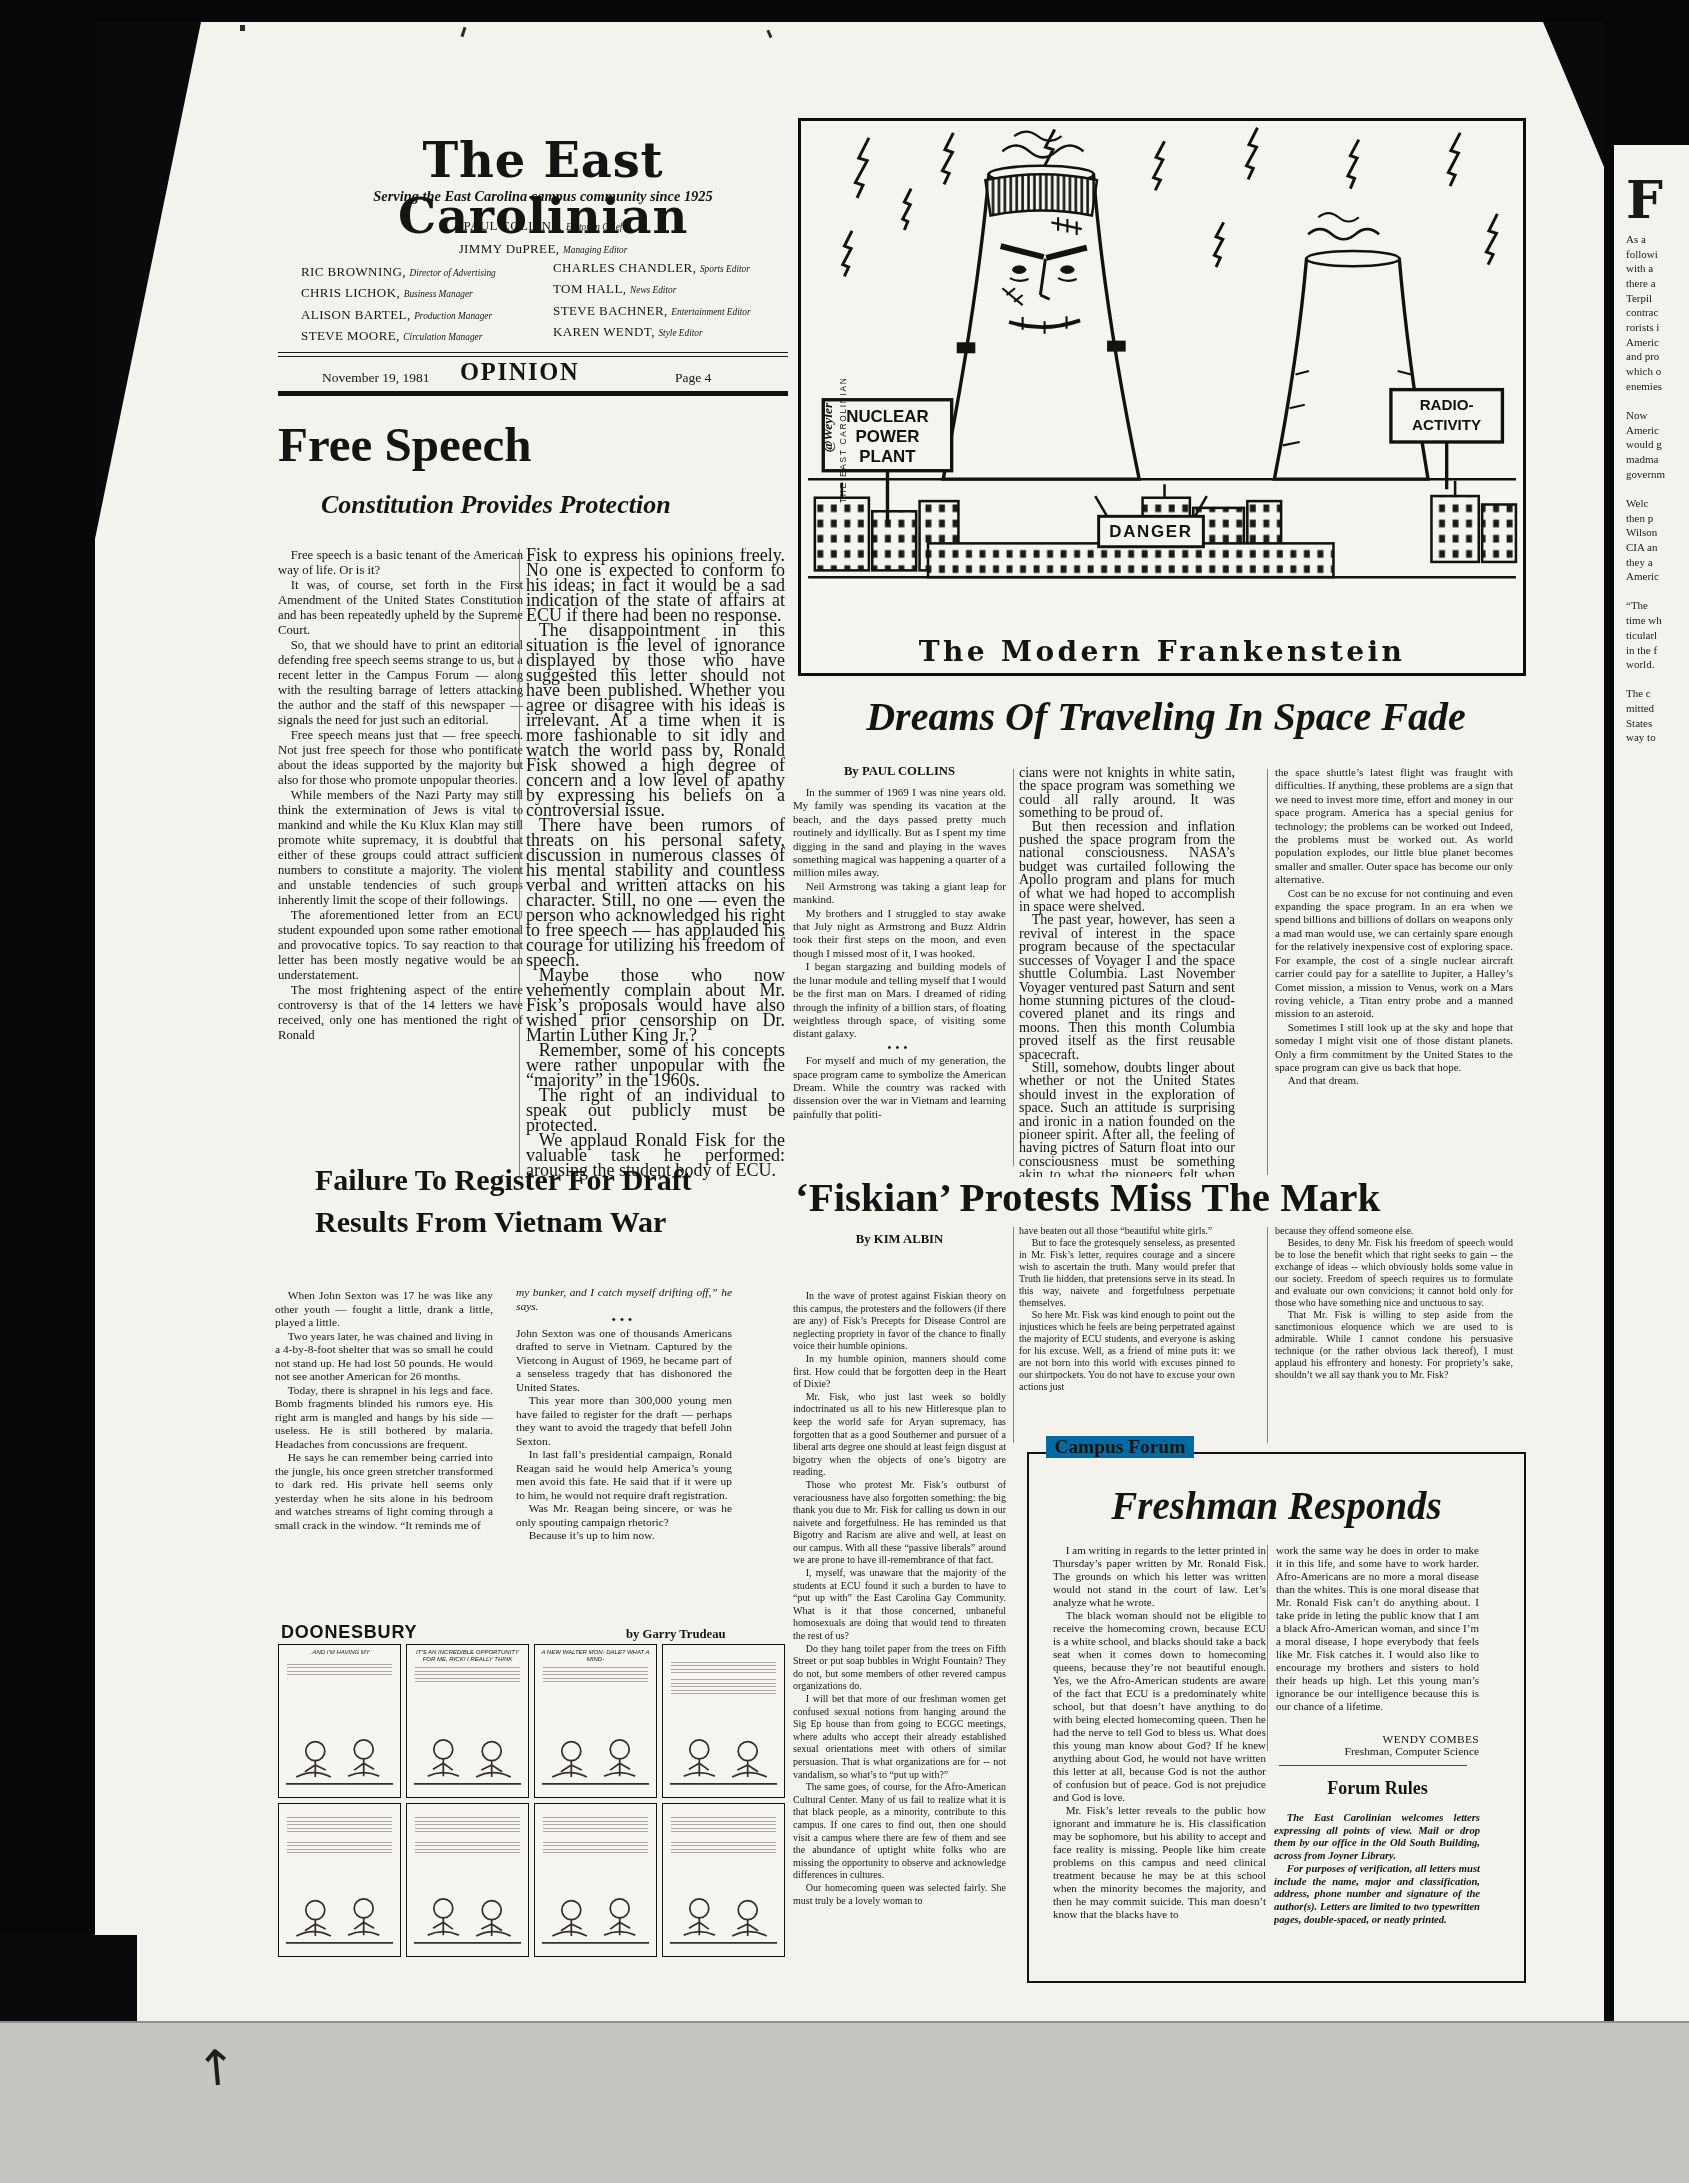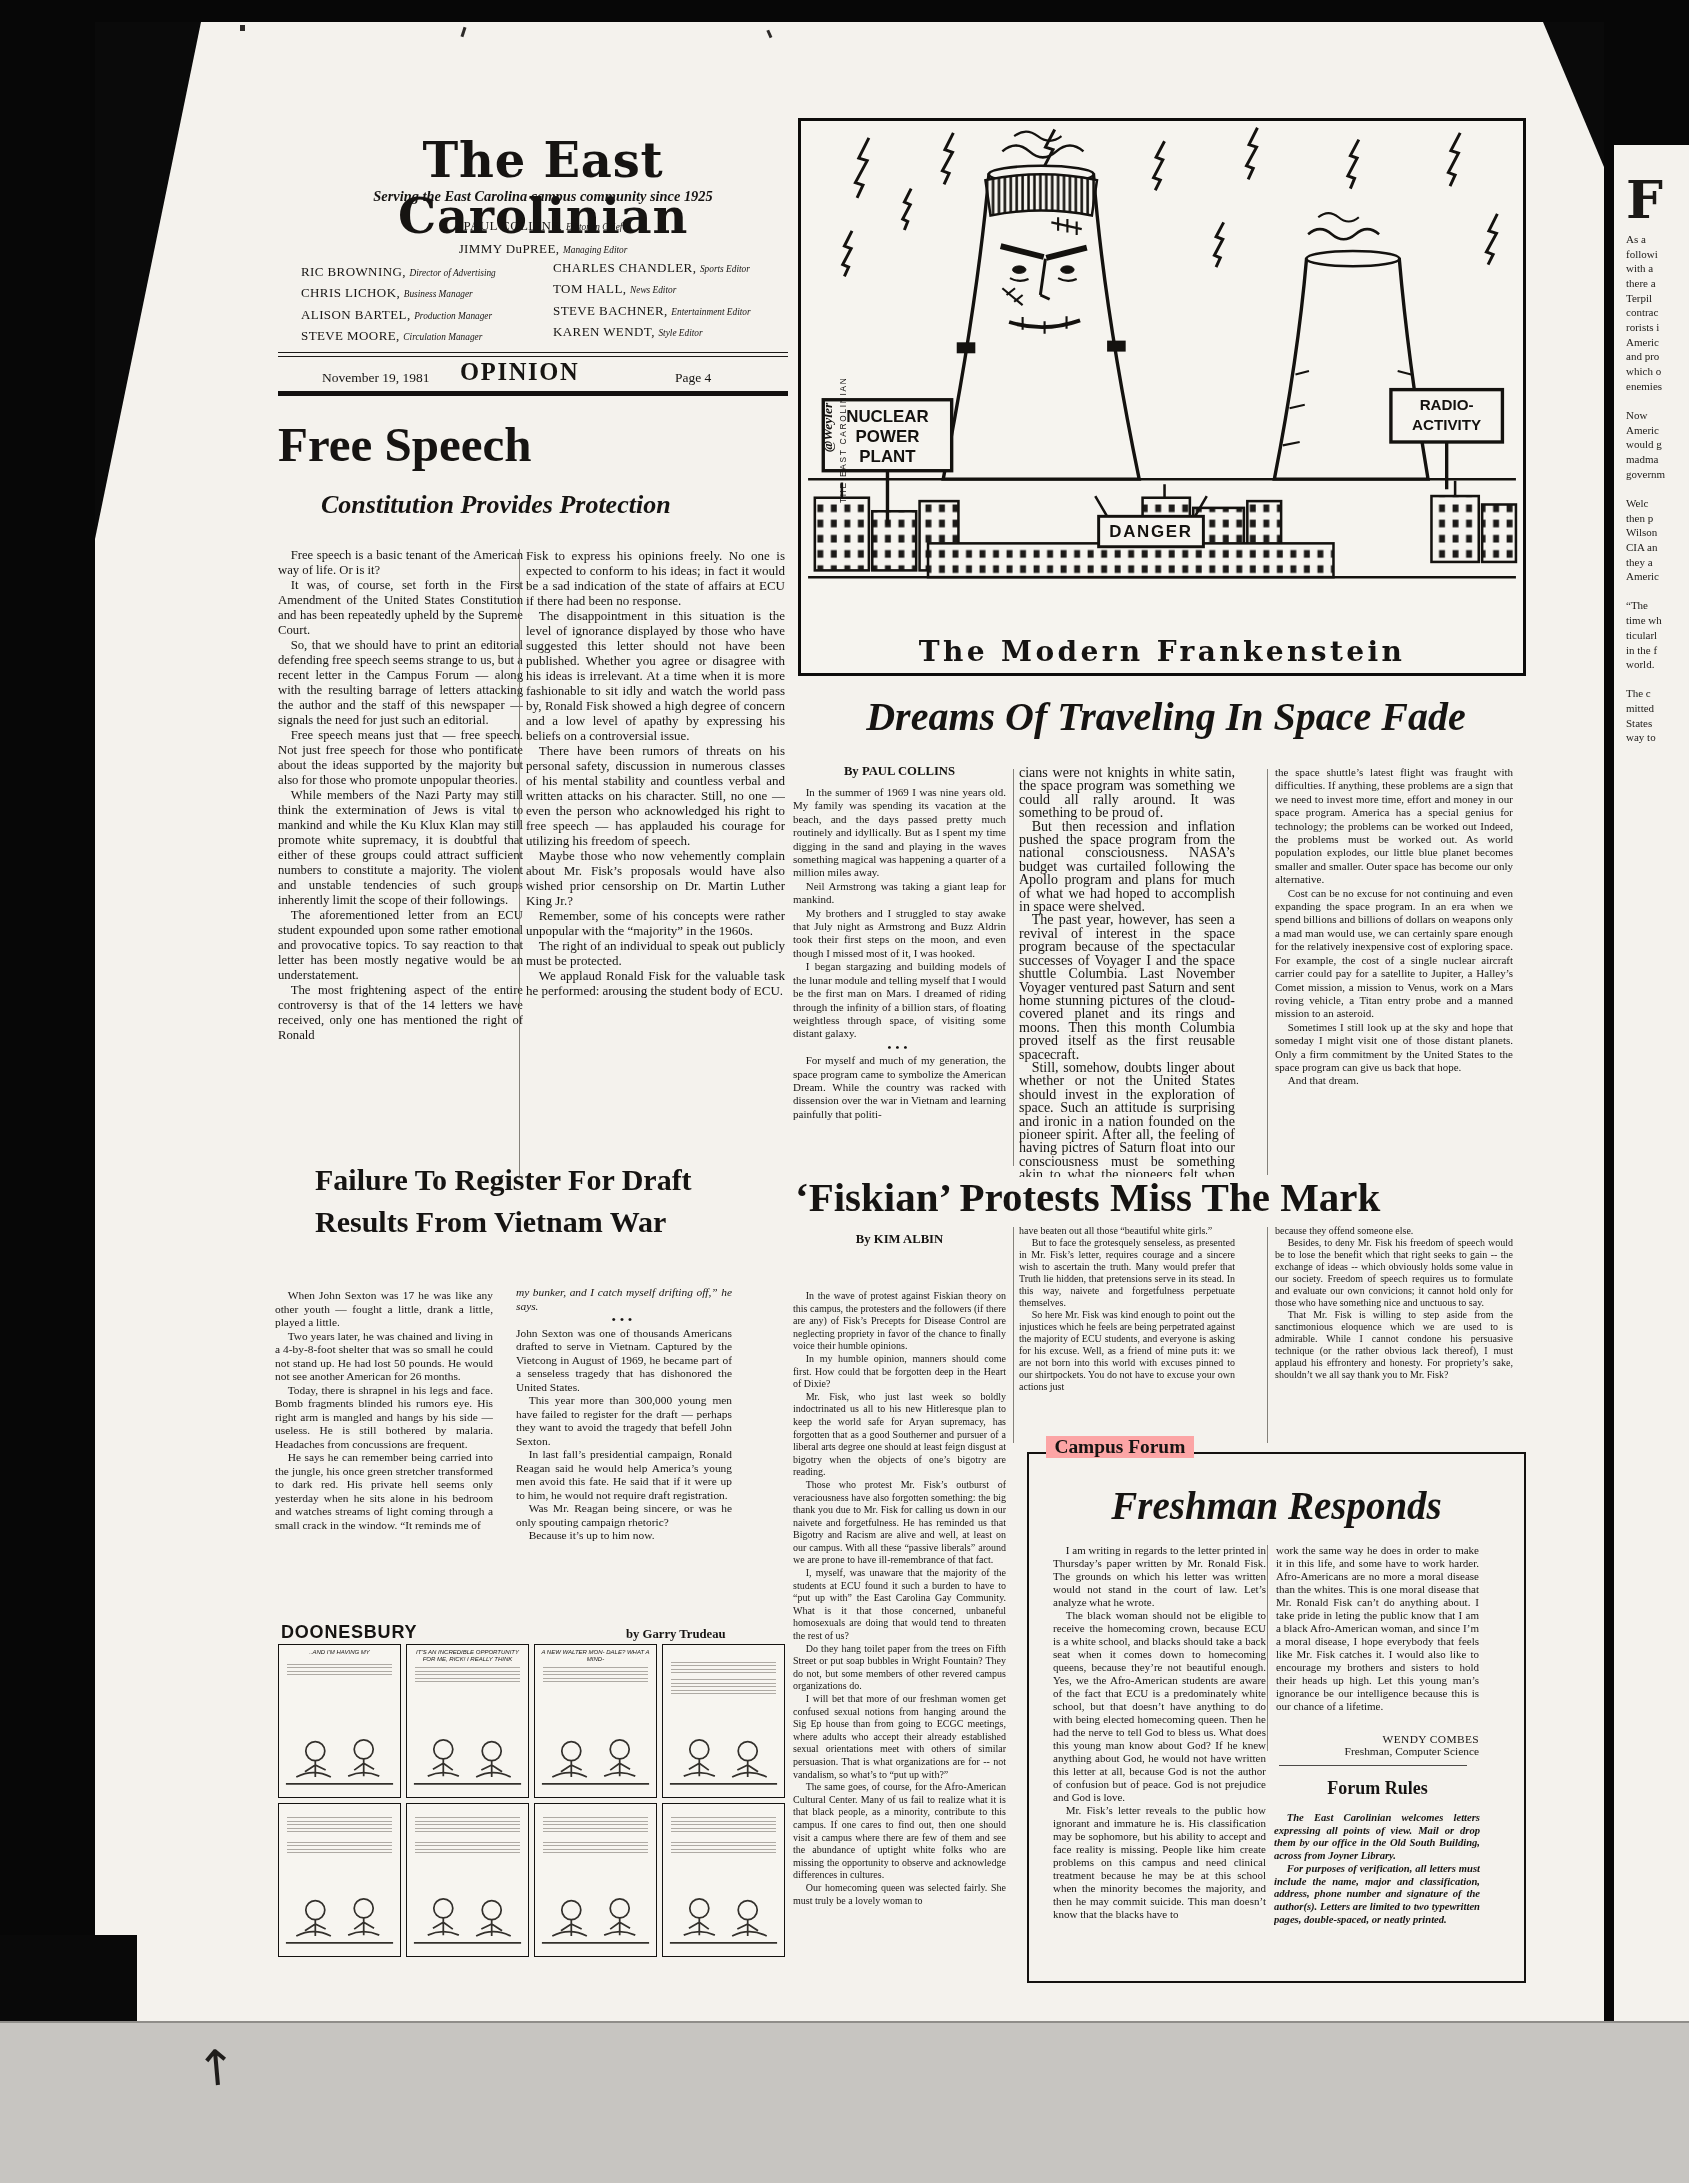--- a/index.html
+++ b/index.html
@@ -42,21 +42,21 @@
   
   .col{position:absolute;text-align:justify;overflow:hidden;}
   .col p{margin:0;text-indent:12.7px;}
   .col.cont p:first-child{text-indent:0;}
   .col p.dots{text-align:center;text-indent:0;letter-spacing:4.2px;font-weight:700;}
   .vrule{position:absolute;width:0.8px;background:#84817a;}
 
   #fs-headline{left:183px;top:394px;font-size:49px;font-weight:700;}
   #fs-subhead{left:226px;top:468px;font-size:26px;font-weight:700;font-style:italic;}
   #fs-col1{left:183px;top:526px;width:245px;height:632px;font-size:12.7px;line-height:15px;}
-  #fs-col2{left:431px;top:526px;width:259px;height:632px;font-size:13px;line-height:15px;}
+  #fs-col2{left:431px;top:526px;width:259px;height:632px;font-size:18px;line-height:15px;}
 
   
   #cartoon-box{left:703px;top:96px;width:728px;height:558px;border:3.4px solid #0d0c0b;background:#f6f4ef;overflow:hidden;}
   #cartoon-caption{position:absolute;left:0;bottom:5px;width:100%;text-align:center;
                    font-family:"DejaVu Serif",serif;font-weight:700;font-size:28px;letter-spacing:3.4px;}
   .rot-credit{position:absolute;transform:rotate(-90deg);transform-origin:left top;white-space:nowrap;}
   #cart-artist{left:18.6px;top:331px;font-size:13.5px;font-style:italic;font-weight:700;}
   #cart-paper{left:37px;top:382px;font-size:8.4px;letter-spacing:1.7px;font-family:"Liberation Sans",sans-serif;}
 
   
@@ -87,21 +87,21 @@
          grid-auto-rows:154px;gap:5px;}
   .panel{border:1.7px solid #141210;background:#f7f5f0;position:relative;overflow:hidden;}
   .bubble{font-family:"Liberation Sans",sans-serif;font-size:6px;line-height:6.8px;font-style:italic;
           text-transform:uppercase;text-align:center;padding:4.2px 6px 0;color:#181614;min-height:8.4px;}
   .scrib{height:18.6px;margin:2.5px 8.4px 0;background:repeating-linear-gradient(#f7f5f0 0 2.5px,#96918a 2.5px 3.4px);opacity:.75;}
   .part{position:absolute;left:0;bottom:0;width:100%;height:78px;}
   .part.flip{transform:scaleX(-1);}
 
   
   #cf-box{left:932px;top:1430px;width:499px;height:531px;border:2.5px solid #141210;}
-  #cf-label{left:951px;top:1414px;background:#fca5a5;padding:0 8.4px;font-size:19.4px;font-weight:700;}
+  #cf-label{left:951px;top:1414px;background:#0369a1;padding:0 8.4px;font-size:19.4px;font-weight:700;}
   #cf-headline{position:absolute;left:0;top:29px;width:100%;text-align:center;font-size:39px;font-weight:700;font-style:italic;}
   #cf-colA{left:24px;top:90px;width:213px;height:424px;font-size:11px;line-height:13px;}
   #cf-colB{left:247px;top:90px;width:203px;height:203px;font-size:11px;line-height:13px;}
   #cf-rule{left:238px;top:91px;height:206px;}
   #cf-sig{position:absolute;left:247px;top:279px;width:203px;text-align:right;}
   #cf-sig-name{font-size:11.4px;letter-spacing:0.4px;}
   #cf-sig-title{font-size:11.4px;}
   #cf-divider{position:absolute;left:250px;top:311px;width:188px;height:0.8px;background:#4c4a47;}
   #cf-rules-title{position:absolute;left:247px;top:324px;width:203px;text-align:center;font-size:18px;font-weight:700;}
   #cf-rules{left:245px;top:358px;width:206px;height:166px;font-size:10.6px;line-height:12.7px;font-weight:700;font-style:italic;}

